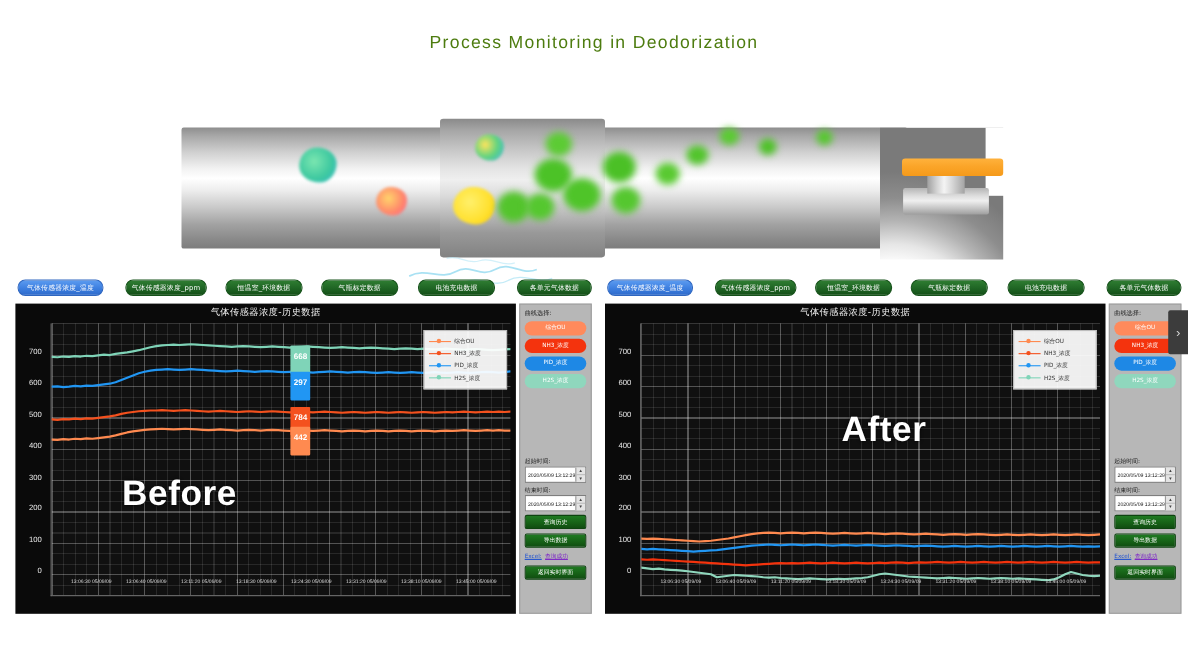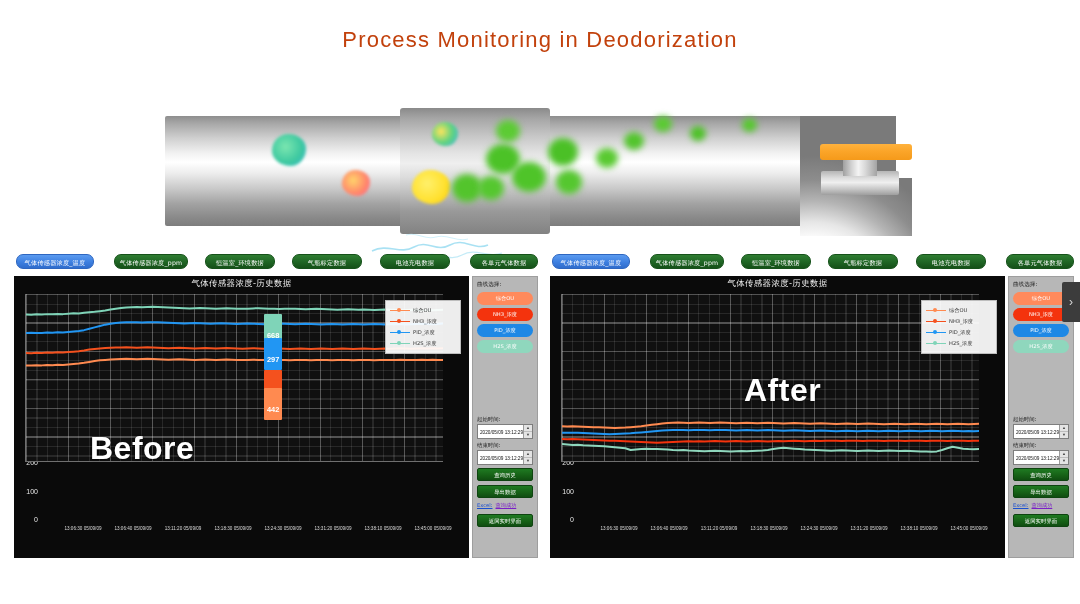--- a/index.html
+++ b/index.html
@@ -13,21 +13,21 @@
 
   
   .header { position: absolute; left: 0; top: 22px; width: 1080px; text-align: center; }
   .title-cn {
     font-family: "DejaVu Sans", sans-serif;
     font-size: 25px; font-weight: 700; color: #3a3a3a;
     letter-spacing: 2px; line-height: 34px;
   }
   .title-en {
     font-family: "Liberation Sans", sans-serif;
-    font-size: 22px; font-weight: 400; color: #c2410c;
+    font-size: 16px; font-weight: 400; color: #4d7c0f;
     letter-spacing: 1.2px; line-height: 32px; margin-top: 2px;
   }
 
   
   .pipe-wrap { position: absolute; left: 0; top: 104px; width: 1080px; height: 135px; }
 
   .pipe-body {
     position: absolute; left: 165px; top: 12px; width: 660px; height: 110px;
     background: linear-gradient(to bottom,
       #8e8e8e 0%, #a8a8a8 7%, #cfcfcf 20%, #f2f2f2 34%, #ffffff 42%,
@@ -112,21 +112,21 @@
   .chart-area {
     position: absolute; left: 10px; top: 26px; width: 455px; height: 282px;
     background: #0a0a0a;
   }
   .chart-title {
     position: absolute; left: 0; top: 2px; width: 455px; text-align: center;
     font-family: "DejaVu Sans", sans-serif;
     font-size: 8.4px; color: #f2f2f2; letter-spacing: .4px;
   }
   .plot {
-    position: absolute; left: 11px; top: 18px; width: 418px; height: 168px;
+    position: absolute; left: 32px; top: 18px; width: 418px; height: 248px;
     background:
       repeating-linear-gradient(to right, rgba(255,255,255,.10) 0 1px, transparent 1px 10.5px),
       repeating-linear-gradient(to bottom, rgba(255,255,255,.10) 0 1px, transparent 1px 9.5px),
       repeating-linear-gradient(to right, rgba(255,255,255,.22) 0 1px, transparent 1px 42px),
       repeating-linear-gradient(to bottom, rgba(255,255,255,.20) 0 1px, transparent 1px 28.5px),
       #101010;
     border-left: 1px solid #6f6f6f;
     border-bottom: 1px solid #6f6f6f;
   }
   .plot svg { position: absolute; left: 0; top: 0; width: 100%; height: 100%; }
@@ -150,21 +150,21 @@
   .leg-line::after {
     content: ""; position: absolute; left: 7px; top: -2px;
     width: 4px; height: 4px; border-radius: 50%; background: inherit;
   }
   .leg-txt {
     font-family: "DejaVu Sans", sans-serif;
     font-size: 5.2px; color: #333; margin-left: 3px; white-space: nowrap;
   }
 
   .dlabel {
-    position: absolute; padding: 16px 3px; height: 26px; line-height: 11px;
+    position: absolute; padding: 4px 3px; height: 26px; line-height: 11px;
     font-size: 7.4px; font-weight: 700; color: #fff;
     font-family: "Liberation Sans", sans-serif; border-radius: 1px; text-align: right;
   }
 
   .bigword {
     position: absolute; font-family: "Liberation Sans", sans-serif;
     font-size: 32px; font-weight: 700; color: #ffffff; letter-spacing: .5px;
     text-shadow: 0 0 3px rgba(0,0,0,.9);
   }
 

